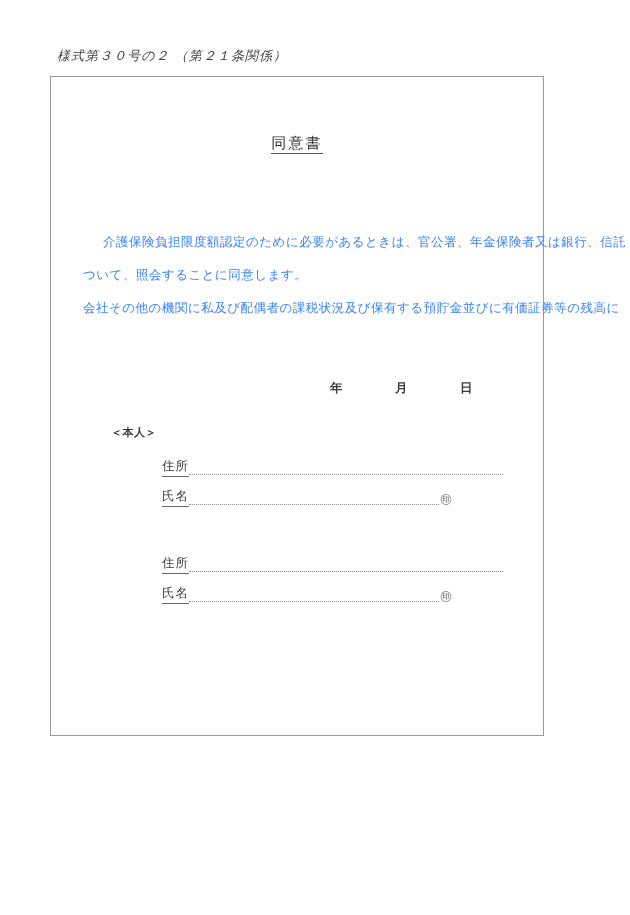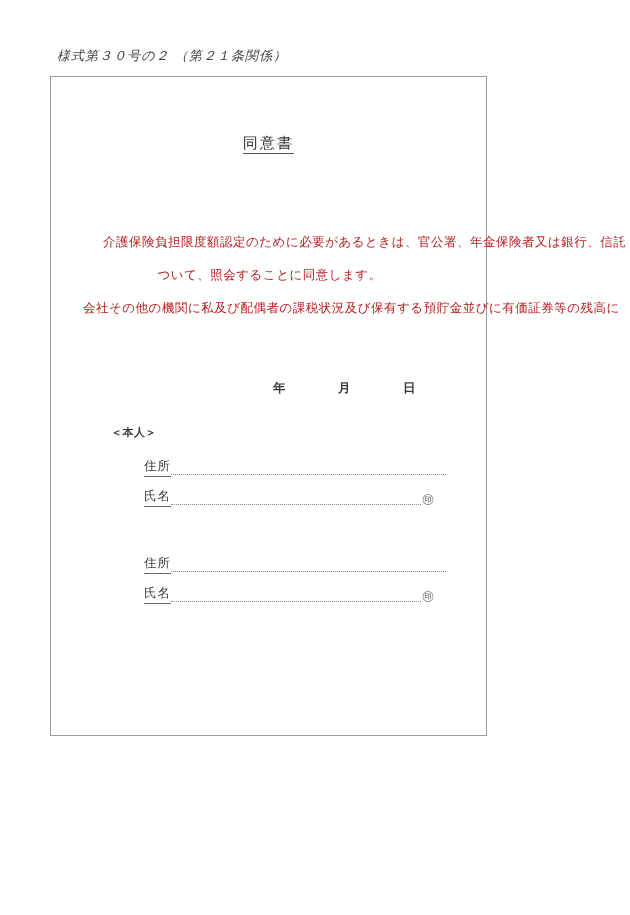--- a/index.html
+++ b/index.html
@@ -26,21 +26,21 @@
     color: #3d3d3d;
     white-space: pre;
     font-style: italic;
   }
 
   
   .doc-frame {
     position: absolute;
     left: 50px;
     top: 76px;
-    width: 437px;
+    width: 494px;
     height: 660px;
     border: 1px solid #9b9b9b;
     box-sizing: border-box;
     background: #ffffff;
   }
 
   
   .doc-title {
     position: absolute;
     left: 0;
@@ -60,23 +60,22 @@
   .body-text {
     position: absolute;
     left: 32px;
     right: 30px;
     top: 148px;
   }
   .body-line {
     font-size: 12.5px;
     line-height: 33px;
     letter-spacing: 0.04em;
-    color: #b91c1c;
+    color: #3b82f6;
     white-space: pre;
-    text-align: center;
   }
   .body-line.indent {
     text-indent: 1.6em;
   }
 
   
   .date-line {
     position: absolute;
     left: 0;
     right: 0;
@@ -105,21 +104,21 @@
     letter-spacing: 0.04em;
     color: #3a3a3a;
     margin-bottom: 15px;
     white-space: pre;
     font-weight: bold;
   }
 
   .sig-row {
     display: flex;
     align-items: flex-end;
-    margin-left: 33px;
+    margin-left: 51px;
     height: 22px;
     margin-bottom: 8px;
   }
   .sig-label {
     font-size: 12.5px;
     letter-spacing: 0.08em;
     color: #3a3a3a;
     border-bottom: 1px solid #6a6a6a;
     padding-bottom: 2px;
     flex: 0 0 auto;

